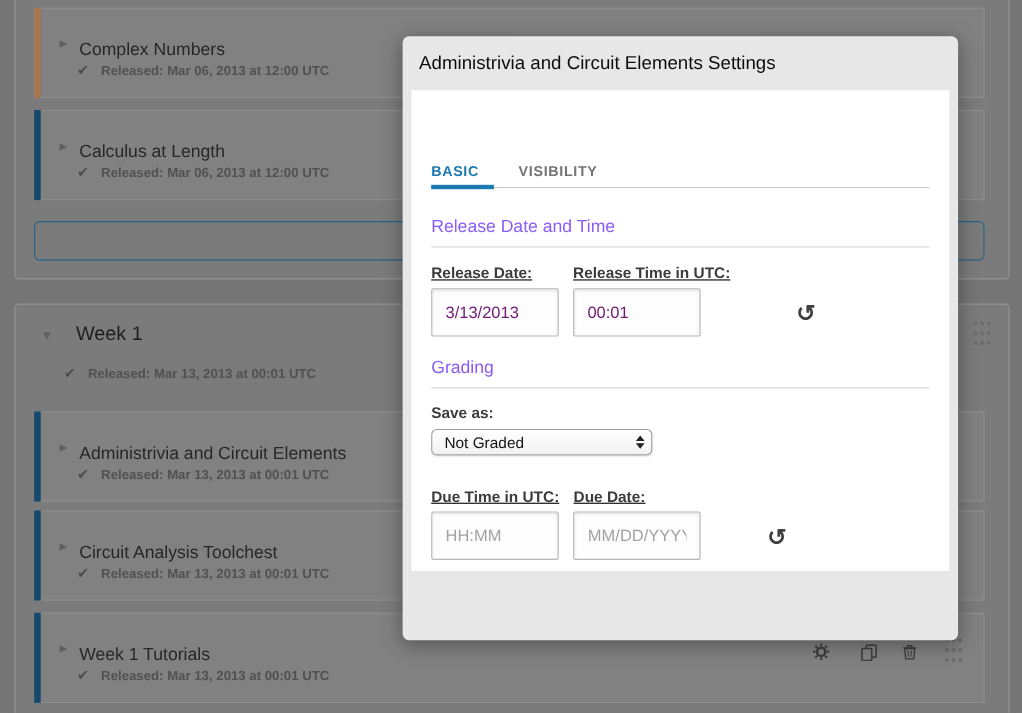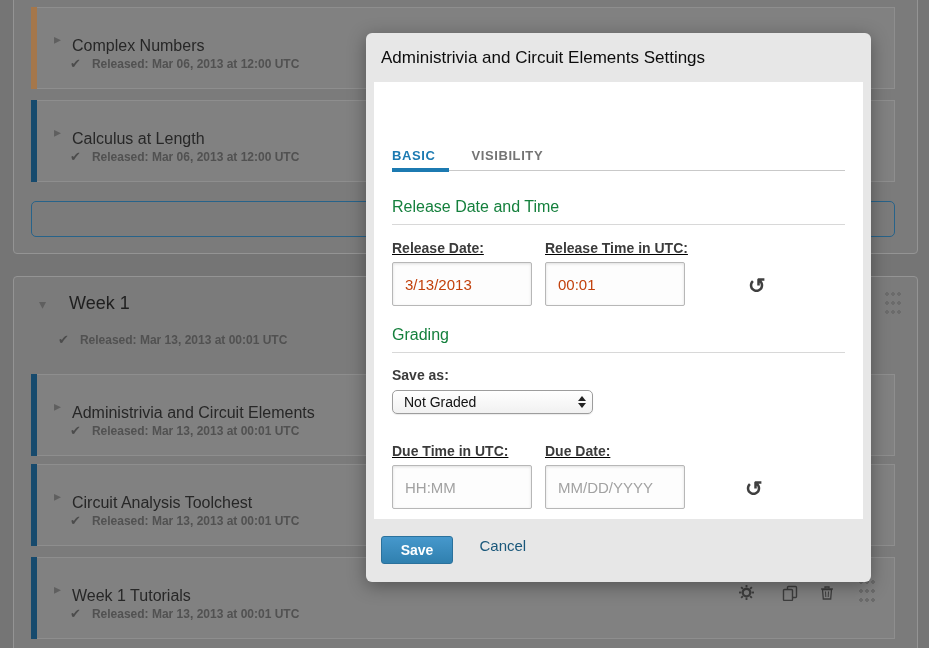--- a/index.html
+++ b/index.html
@@ -54,31 +54,31 @@
     padding:17px 0 0 15px; }
 
   .tabs { display:flex; margin-top:66px; border-bottom:1px solid #c9c9c9;
     padding-bottom:7px; }
   .tab { position:relative; margin-right:36px; font-size:13px; font-weight:bold;
     letter-spacing:0.6px; color:#747474; cursor:pointer; }
   .tab.active { color:#1c7ab1; }
   .tab.active::after { content:""; position:absolute; left:0; width:57px;
     height:4px; background:#1c7ab1; bottom:-9px; }
 
-  .group-header { font-size:16px; color:#15803d; padding-bottom:8px;
+  .group-header { font-size:16px; color:#8b5cf6; padding-bottom:8px;
     border-bottom:1px solid #d8d8d8; }
   #gh-release { margin-top:27px; }
   #gh-grading { margin-top:20px; }
 
   .field-row { display:flex; margin-top:15px; }
   .field { margin-right:13px;text-decoration:underline; }
   .field label { display:block; font-size:14px; font-weight:bold;
     color:#3b3b3b; margin-bottom:6px; }
-  .field input { width:140px; height:44px; padding:0 12px; font-size:15px;
-    color:#c2410c; background:#fdfdfd; border:1px solid #b7b7b7; border-radius:2px;
+  .field input { width:116px; height:44px; padding:0 12px; font-size:15px;
+    color:#701a75; background:#fdfdfd; border:1px solid #b7b7b7; border-radius:2px;
     box-shadow:inset 0 1px 3px rgba(0,0,0,0.12);
     font-family:"Liberation Sans","DejaVu Sans",sans-serif; }
   .field input::placeholder { color:#a2a2a2; opacity:1; }
   .reset-btn { align-self:flex-end; margin-left:47px; margin-bottom:10px;
     border:none; background:none; font-size:21px; font-weight:bold;
     color:#3f3f3f; cursor:pointer; line-height:1; }
 
   .solo-label { display:block; font-size:14px; font-weight:bold;
     color:#3b3b3b; margin-top:14px; }
   .select-box { margin-top:7px; width:201px; height:24px;
@@ -267,17 +267,13 @@
         <input type="text" placeholder="HH:MM" style="">
       </div>
       <div class="field">
         <label>Due Date:</label>
         <input type="text" placeholder="MM/DD/YYYY" style="">
       </div>
       <button class="reset-btn">↺</button>
     </div>
   </div>
 
-  <div class="modal-footer">
-    <button class="save-btn">Save</button>
-    <a class="cancel-link">Cancel</a>
-  </div>
 </div>
 
 </body></html>

